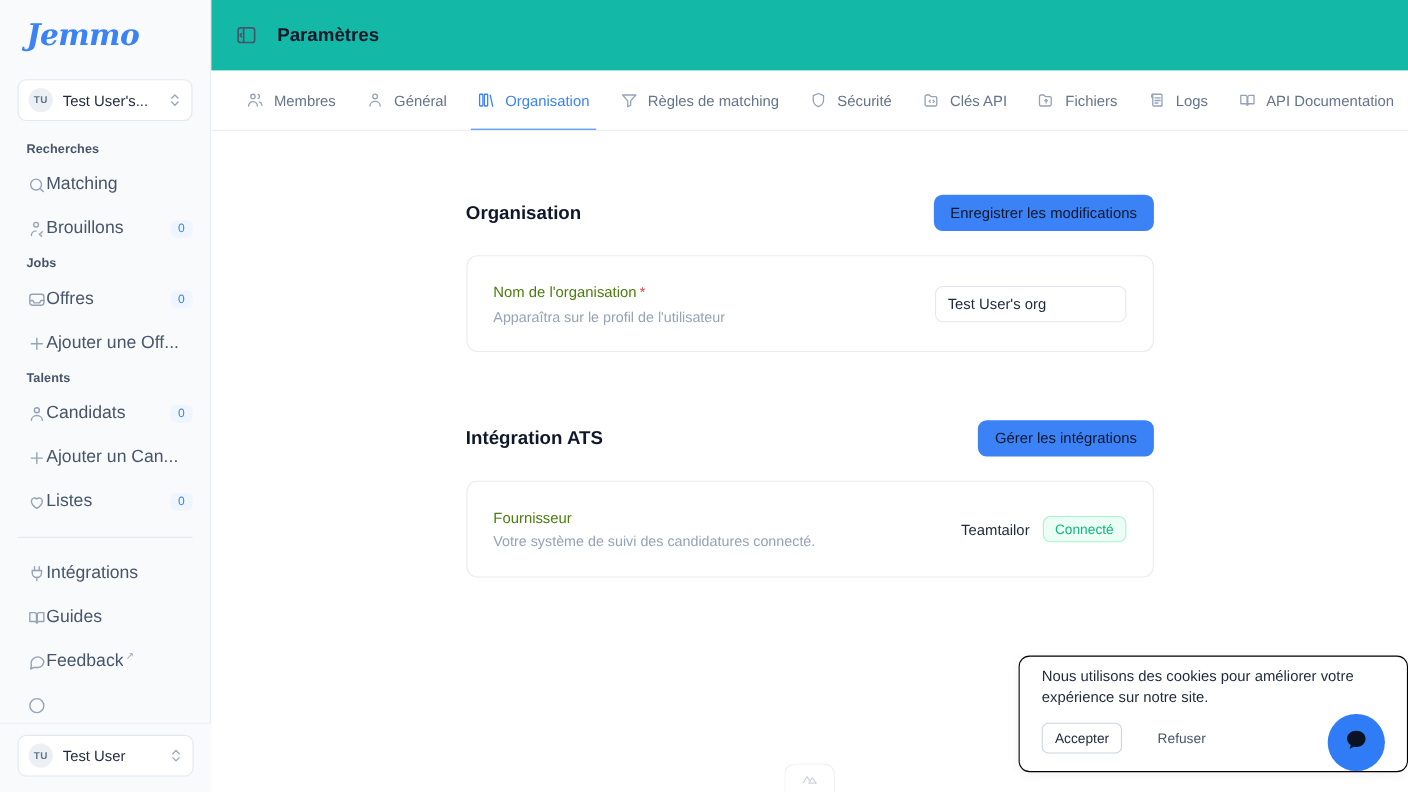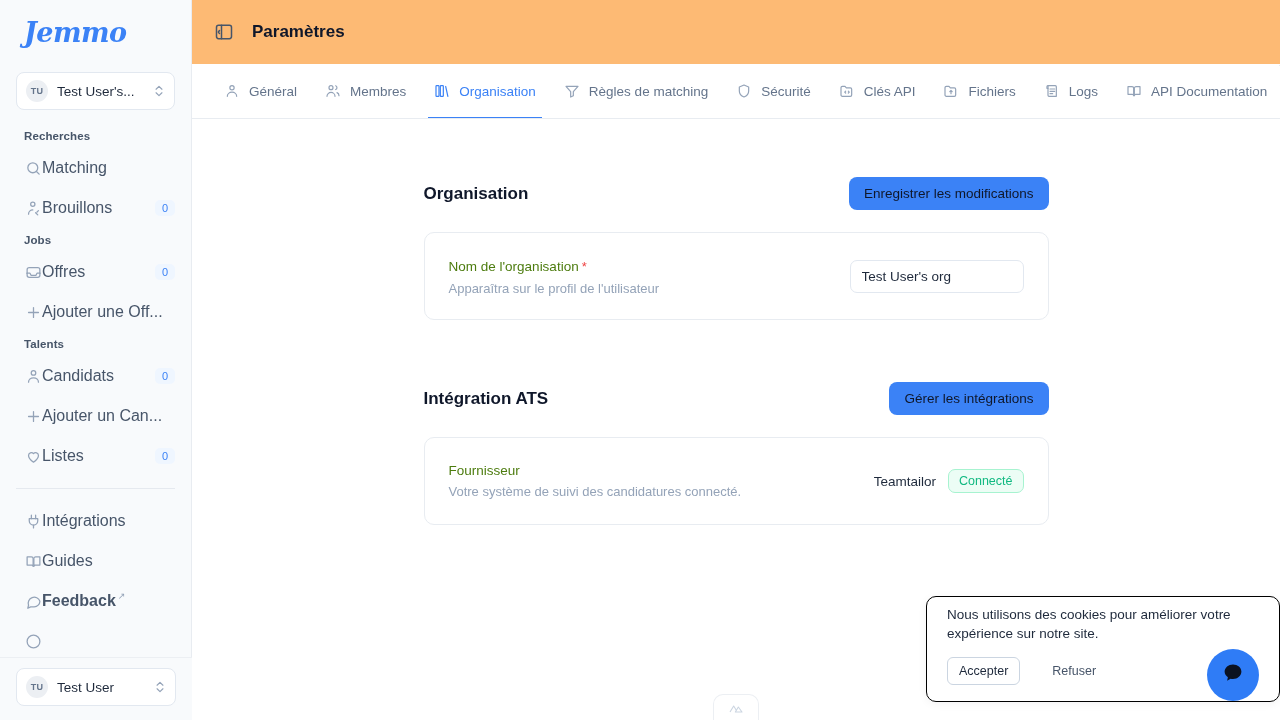--- a/index.html
+++ b/index.html
@@ -84,21 +84,21 @@
   .user-switcher {
     height: 38px; border: 1px solid #e2e8f0; border-radius: 8px;
     background: #ffffff; display: flex; align-items: center;
     padding: 0 8px 0 9px; cursor: pointer;
   }
 
   
   .main { flex: 1; height: 720px; display: flex; flex-direction: column; background: #ffffff; position: relative; overflow: hidden; }
   .topbar {
     height: 64px; flex: 0 0 64px;
-    background: #fdba74;
+    background: #14b8a6;
     display: flex; align-items: center; padding-left: 22px;
     border-bottom: 1px solid transparent;
   }
   .panel-toggle { width: 20px; height: 20px; color: #475569; display:flex; cursor: pointer; }
   .page-title { margin-left: 18px; font-size: 17px; font-weight: 700; color: #0f172a; }
 
   .tabbar {
     height: 55px; flex: 0 0 55px;
     border-bottom: 1px solid #e8ecf1;
     display: flex; align-items: stretch;
@@ -305,21 +305,21 @@
             </svg>
         </span>
         <span class="lbl">Guides</span>
       </div>
       <div class="nav-item">
         <span class="ico">
           <svg width="17" height="17" viewBox="0 0 24 24" fill="none" stroke="currentColor" stroke-width="1.8" stroke-linecap="round" stroke-linejoin="round">
               <path d="M21 11.5a8 8 0 0 1-8 8H8l-4 2 1-4.2A8 8 0 1 1 21 11.5z"></path>
             </svg>
         </span>
-        <span class="lbl" style="flex:0 0 auto;font-weight:bold;">Feedback</span>
+        <span class="lbl" style="flex:0 0 auto;">Feedback</span>
         <span class="ext-arrow">↗</span>
       </div>
       <div class="nav-item">
         <span class="ico">
           <svg width="17" height="17" viewBox="0 0 24 24" fill="none" stroke="currentColor" stroke-width="1.8">
               <circle cx="12" cy="12" r="9"></circle>
             </svg>
         </span>
       </div>
     </div>
@@ -347,36 +347,36 @@
             <path d="M6.6 10.2L5.2 12l1.4 1.8"></path>
           </svg>
       </span>
       <span class="page-title">Paramètres</span>
     </div>
 
     <nav class="tabbar">
       <div class="tab">
         <span class="ico">
             <svg width="16" height="16" viewBox="0 0 24 24" fill="none" stroke="currentColor" stroke-width="1.8" stroke-linecap="round" stroke-linejoin="round">
-              <circle cx="12" cy="7" r="3.2"></circle>
-              <path d="M5 20c0-3.6 3.1-6.2 7-6.2s7 2.6 7 6.2"></path>
-            </svg>
-          </span>
-        <span>Général</span>
-      </div>
-      <div class="tab">
-        <span class="ico">
-            <svg width="16" height="16" viewBox="0 0 24 24" fill="none" stroke="currentColor" stroke-width="1.8" stroke-linecap="round" stroke-linejoin="round">
               <circle cx="9" cy="7" r="3"></circle>
               <path d="M3 20c0-3.3 2.7-5.8 6-5.8s6 2.5 6 5.8"></path>
               <path d="M16 4.2a3 3 0 0 1 0 5.6"></path>
               <path d="M18 14.5c2 .8 3 2.3 3 4.5"></path>
             </svg>
           </span>
         <span>Membres</span>
+      </div>
+      <div class="tab">
+        <span class="ico">
+            <svg width="16" height="16" viewBox="0 0 24 24" fill="none" stroke="currentColor" stroke-width="1.8" stroke-linecap="round" stroke-linejoin="round">
+              <circle cx="12" cy="7" r="3.2"></circle>
+              <path d="M5 20c0-3.6 3.1-6.2 7-6.2s7 2.6 7 6.2"></path>
+            </svg>
+          </span>
+        <span>Général</span>
       </div>
       <div class="tab active">
         <span class="ico">
             <svg width="16" height="16" viewBox="0 0 24 24" fill="none" stroke="currentColor" stroke-width="1.8" stroke-linecap="round" stroke-linejoin="round">
               <rect x="3" y="4" width="4.5" height="16" rx="1"></rect>
               <rect x="9.5" y="4" width="4.5" height="16" rx="1"></rect>
               <path d="M17.5 5.2l3.3 15"></path>
             </svg>
           </span>
         <span>Organisation</span>

